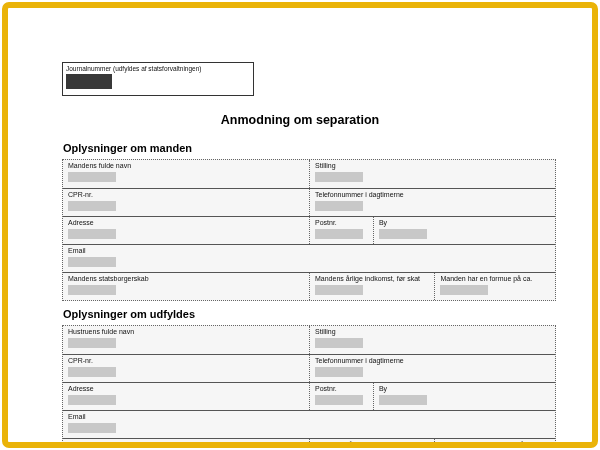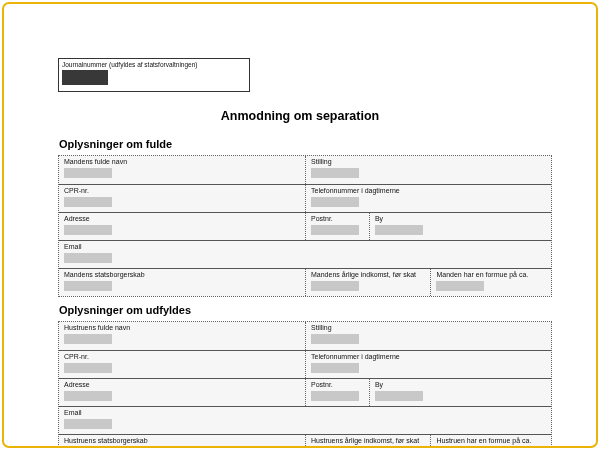--- a/index.html
+++ b/index.html
@@ -7,21 +7,21 @@
     padding: 0;
     width: 600px;
     height: 450px;
     background: #ffffff;
     font-family: "Liberation Sans", sans-serif;
     overflow: hidden;
   }
   .frame {
     position: absolute;
     left: 2px; top: 2px; right: 2px; bottom: 2px;
-    border: 2px solid #eab308;
+    border: 6px solid #eab308;
     border-radius: 7px;
     background: #ffffff;
     overflow: hidden;
     box-sizing: border-box;
   }
   .journal-box {
     position: absolute;
     left: 54px; top: 54px;
     width: 192px; height: 34px;
     border: 1px solid #333;
@@ -97,21 +97,21 @@
 
   <div class="journal-box">
     <div class="journal-label">Journalnummer (udfyldes af statsforvaltningen)</div>
     <div class="journal-field" style="background: rgb(56, 56, 56);"></div>
   </div>
 
   <h1 class="form-title">Anmodning om separation</h1>
 
   <div id="sections">
       <div class="section">
-        <div class="section-heading">Oplysninger om fulde</div>
+        <div class="section-heading">Oplysninger om manden</div>
         <div class="form-table">
           <div class="form-row">
             <div class="form-cell" style="width: 50%;">
               <div class="cell-label">Mandens fulde navn</div>
               <div class="cell-input" style="background: rgb(200, 200, 200);"></div>
             </div>
             <div class="form-cell" style="width: 50%;">
               <div class="cell-label">Stilling</div>
               <div class="cell-input" style="background: rgb(200, 200, 200);"></div>
             </div>

